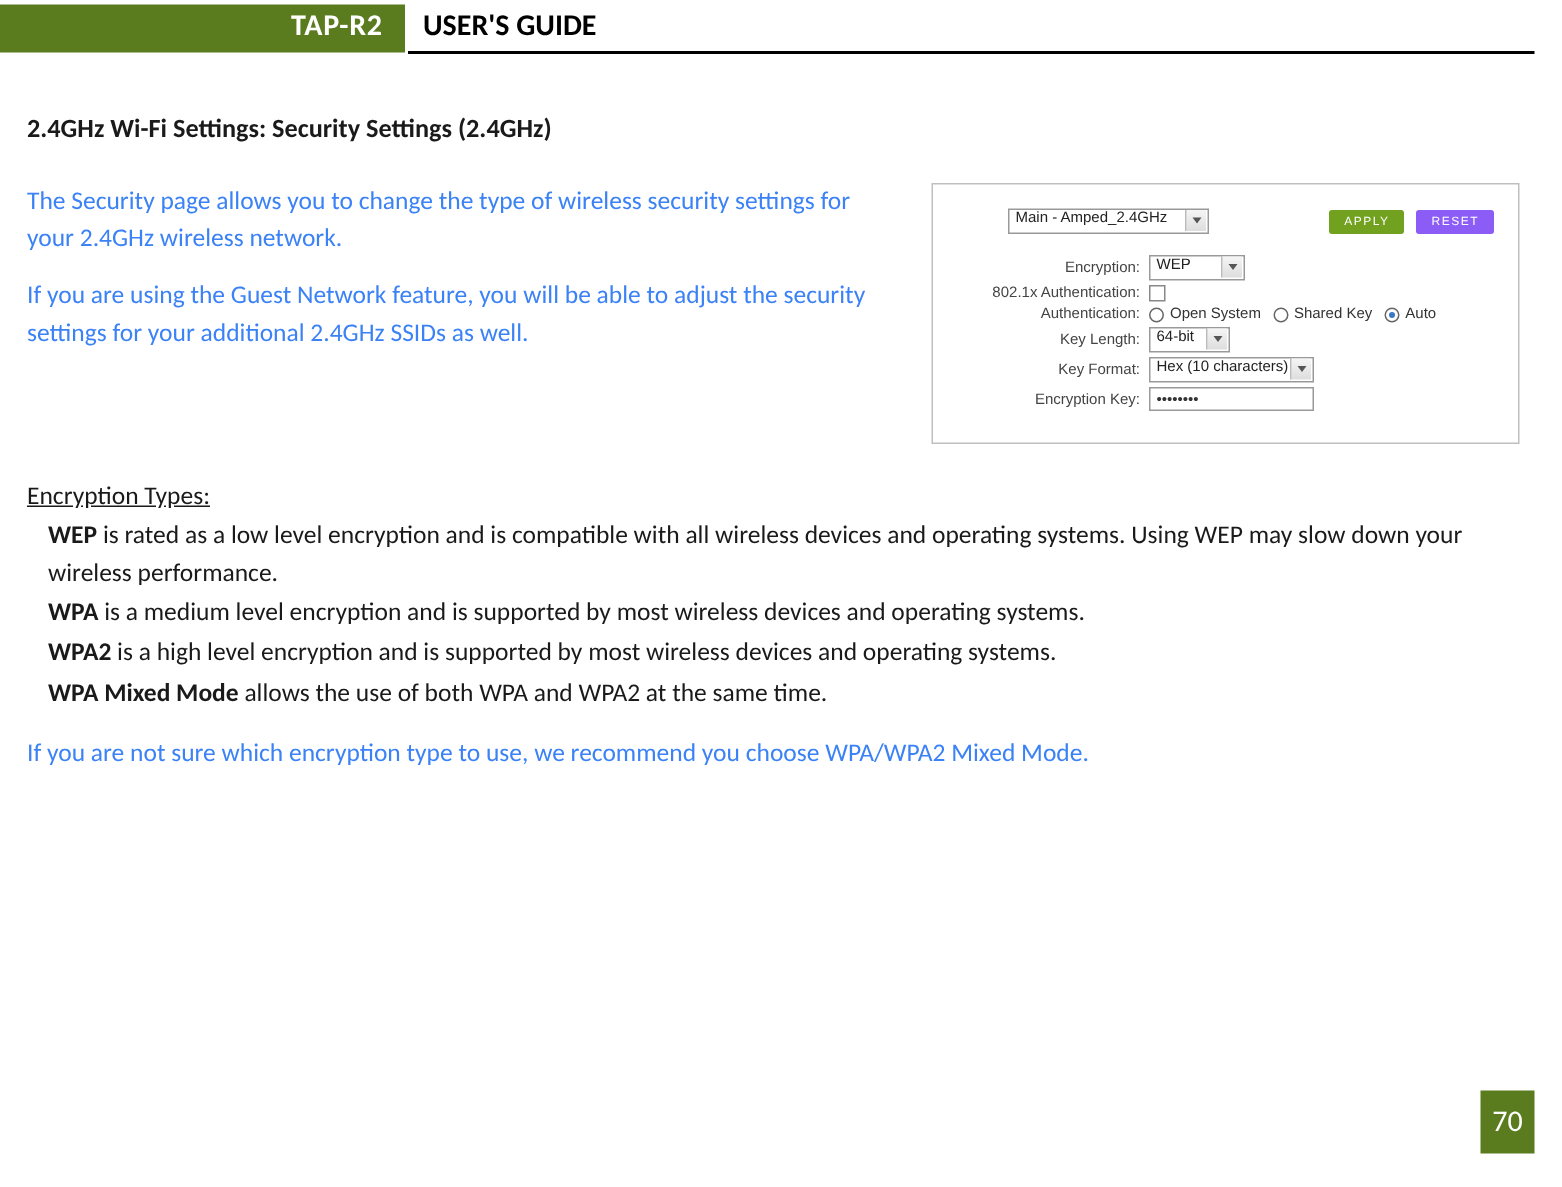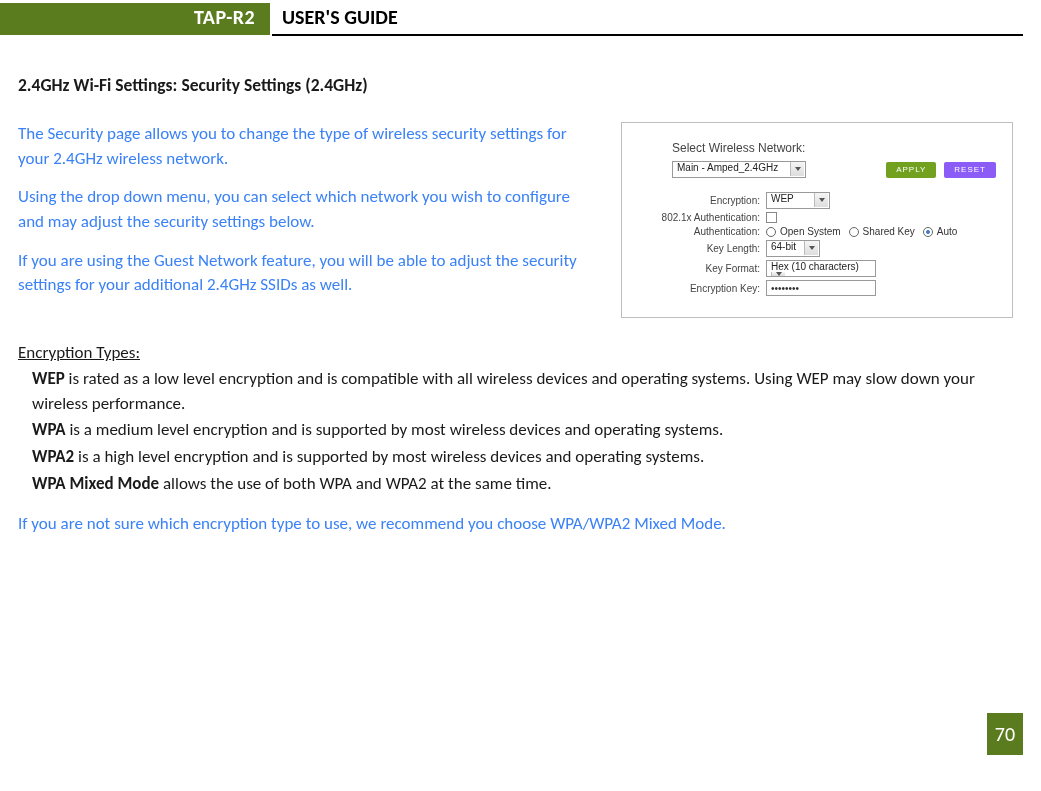--- a/index.html
+++ b/index.html
@@ -38,45 +38,43 @@
   .fig-radio.checked::after { content:""; position:absolute; inset:2px; border-radius:50%; background:#3b77c6; }
   .fig-input { border:1px solid #999; height:16px; font-size:10px; padding:0 4px; background:#fff; display:flex; align-items:center; }
   
   
   .enc-heading { font-size:17px; text-decoration: underline; margin: 24px 0 4px 0; }
   .enc-list { margin: 0 0 16px 14px; }
   .enc-item { font-size:17px; line-height:1.45; margin:0 0 2px 0; }
   .enc-item b { font-weight:bold; }
   
   
-  .pagenum { position:absolute; right:18px; bottom:36px; width:36px; height:42px; background:#5b7b1f; color:#fff; display:flex; align-items:center; justify-content:center; font-size:20px; }
+  .pagenum { position:absolute; right:18px; bottom:22px; width:36px; height:42px; background:#5b7b1f; color:#fff; display:flex; align-items:center; justify-content:center; font-size:20px; }
 </style>
 </head>
 <body>
 
 <div class="page">
   <div class="header-bar">
     <div class="header-green"></div>
     <div class="header-model">TAP-R2</div>
     <div class="header-title">USER'S GUIDE</div>
     <div class="header-underline"></div>
   </div>
 
   <div class="body">
     <div class="section-title">2.4GHz Wi-Fi Settings: Security Settings (2.4GHz)</div>
 
     <div class="two-col">
       <div class="text-col">
         <p class="para">The Security page allows you to change the type of wireless security settings for your 2.4GHz wireless network.</p>
-        <p class="para">Using the drop down menu, you can select which network you wish to configure and may adjust the security settings below.</p>
         <p class="para">If you are using the Guest Network feature, you will be able to adjust the security settings for your additional 2.4GHz SSIDs as well.</p>
       </div>
 
       <div class="figure">
-        <div class="fig-heading">Select Wireless Network:</div>
         <div class="fig-network-row">
           <div class="fig-select" style="width:134px;">
             <span>Main - Amped_2.4GHz</span>
             <span class="caret-box"></span>
           </div>
           <span style="flex:1"></span>
           <span class="btn btn-apply">APPLY</span>
           <span class="btn btn-reset">RESET</span>
         </div>
 
@@ -115,21 +113,21 @@
             <div class="fig-select" style="width:54px;">
               <span>64-bit</span>
               <span class="caret-box"></span>
             </div>
           </div>
         </div>
 
         <div class="fig-form-row">
           <div class="fig-label">Key Format:</div>
           <div class="fig-val">
-            <div class="fig-select" style="width:110px;flex-direction:column;">
+            <div class="fig-select" style="width:110px;">
               <span>Hex (10 characters)</span>
               <span class="caret-box"></span>
             </div>
           </div>
         </div>
 
         <div class="fig-form-row">
           <div class="fig-label">Encryption Key:</div>
           <div class="fig-val">
             <div class="fig-input" style="width:110px;">

